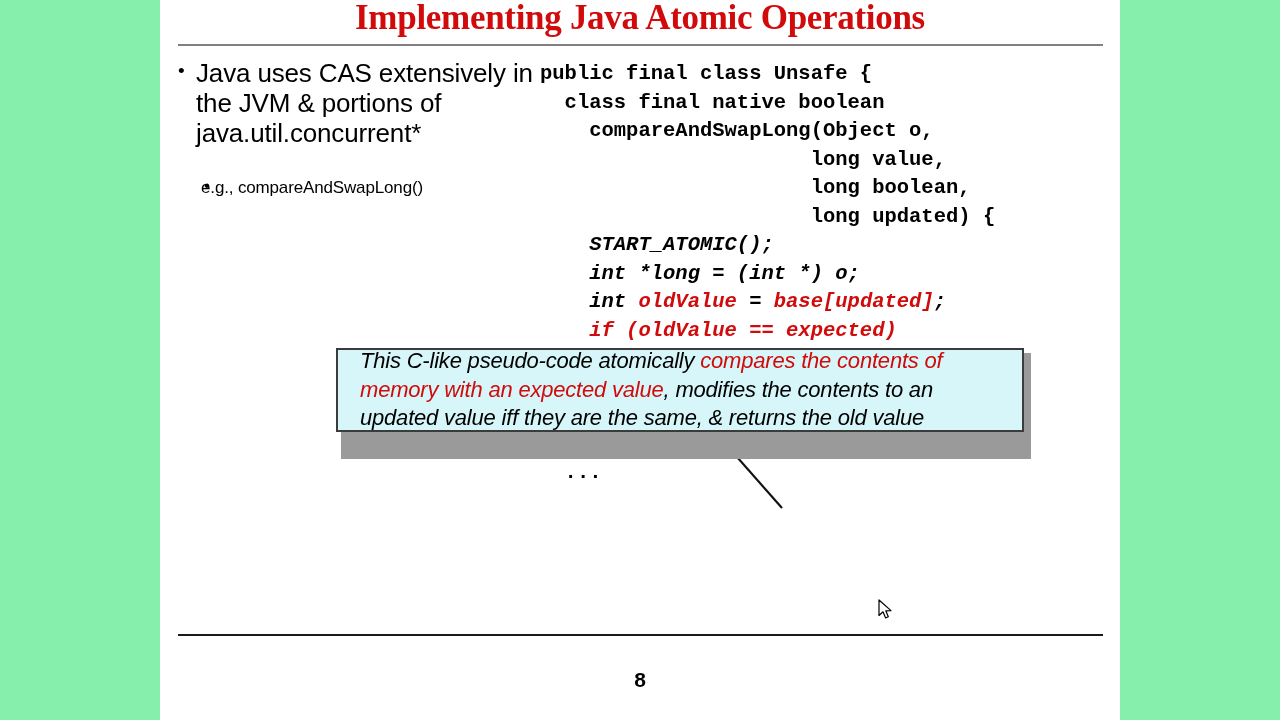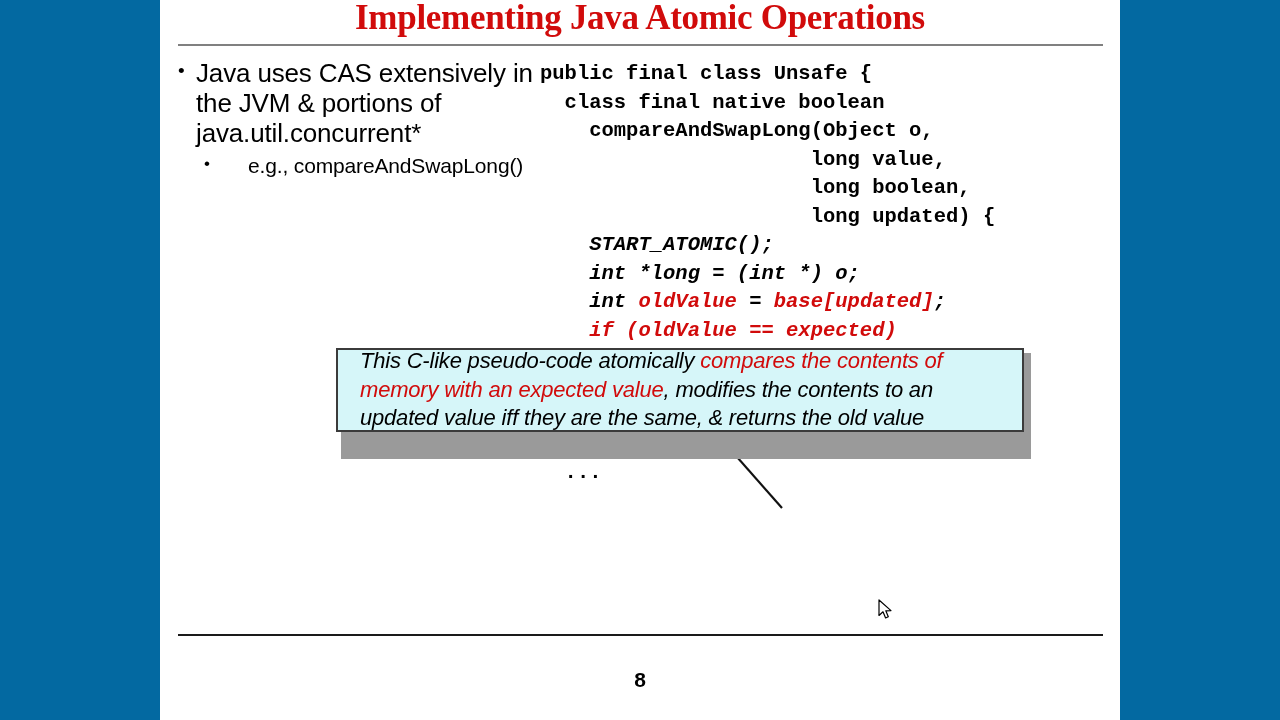--- a/index.html
+++ b/index.html
@@ -12,21 +12,21 @@
     height: 720px;
     overflow: hidden;
     font-family: "Liberation Sans", sans-serif;
   }
 
   
   #stage {
     position: relative;
     width: 1280px;
     height: 720px;
-    background: #0369a1;
+    background: #86efac;
   }
   #slide {
     position: absolute;
     left: 160px;
     top: 0;
     width: 960px;
     height: 720px;
     background: #ffffff;
     overflow: hidden;
   }
@@ -71,23 +71,23 @@
   }
   .bullet-l1::before {
     content: "\2022";
     position: absolute;
     left: 18px;
     top: -2px;
     font-size: 19px;
   }
   .bullet-l2 {
     position: relative;
-    margin-top: 4px;
-    padding-left: 88px;
-    font-size: 21px;
+    margin-top: 26px;
+    padding-left: 41px;
+    font-size: 17px;
     line-height: 28px;
     letter-spacing: -0.15px;
   }
   .bullet-l2::before {
     content: "\2022";
     position: absolute;
     left: 44px;
     top: -2px;
     font-size: 17px;
   }

